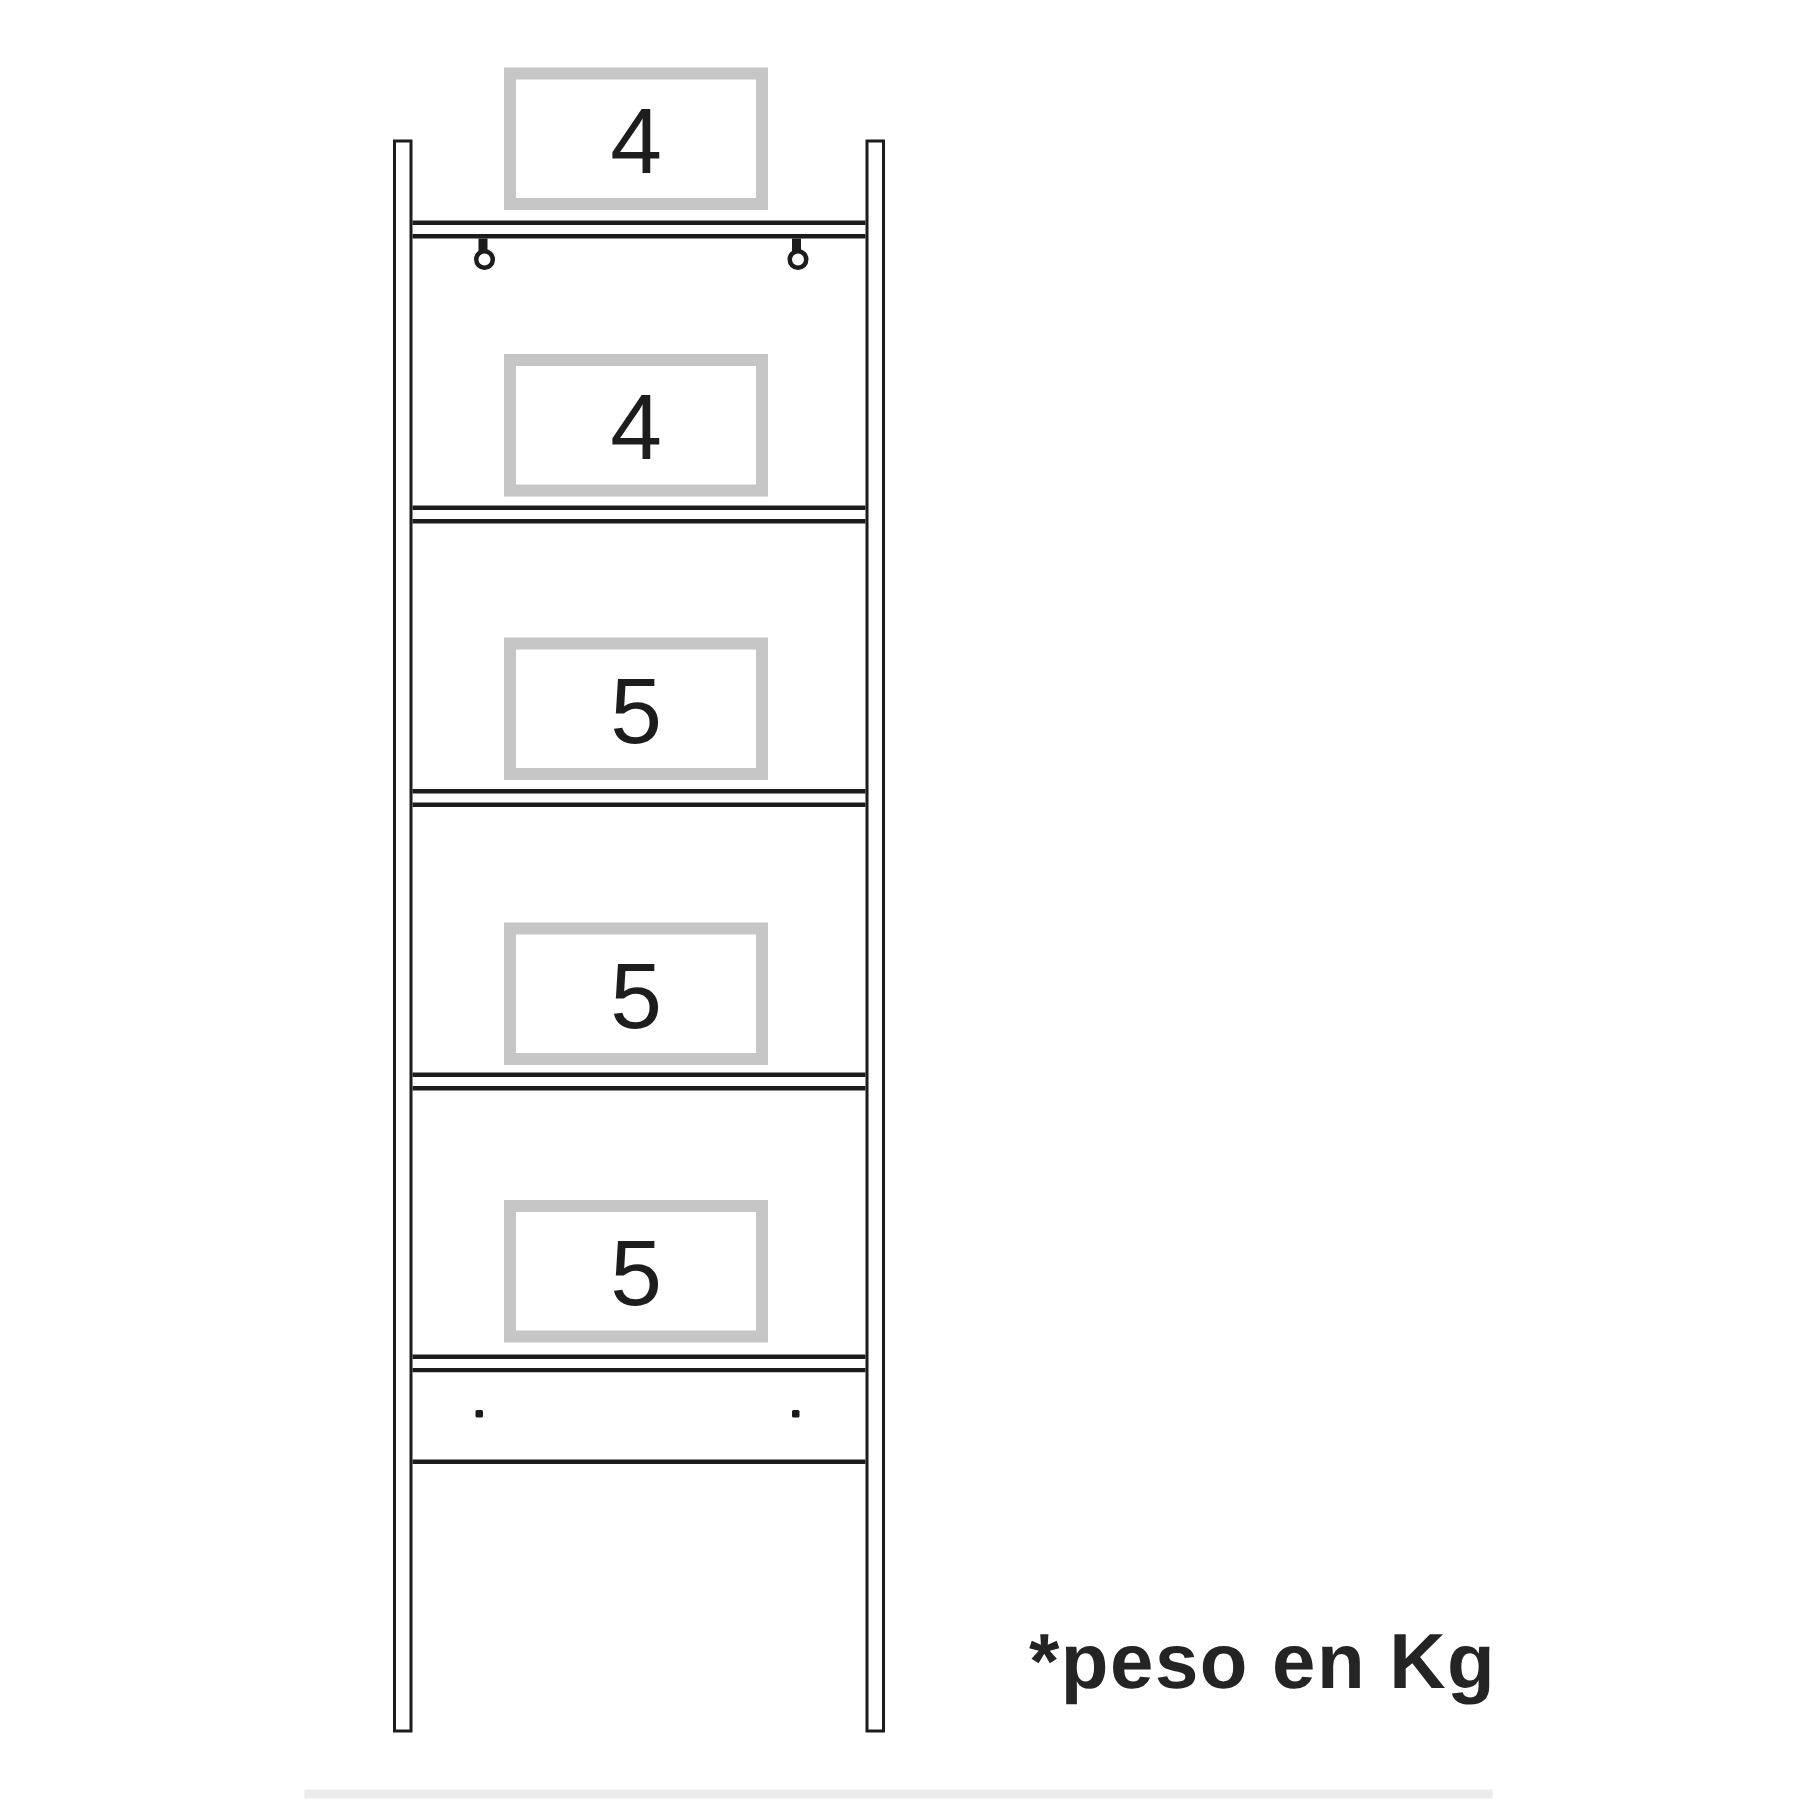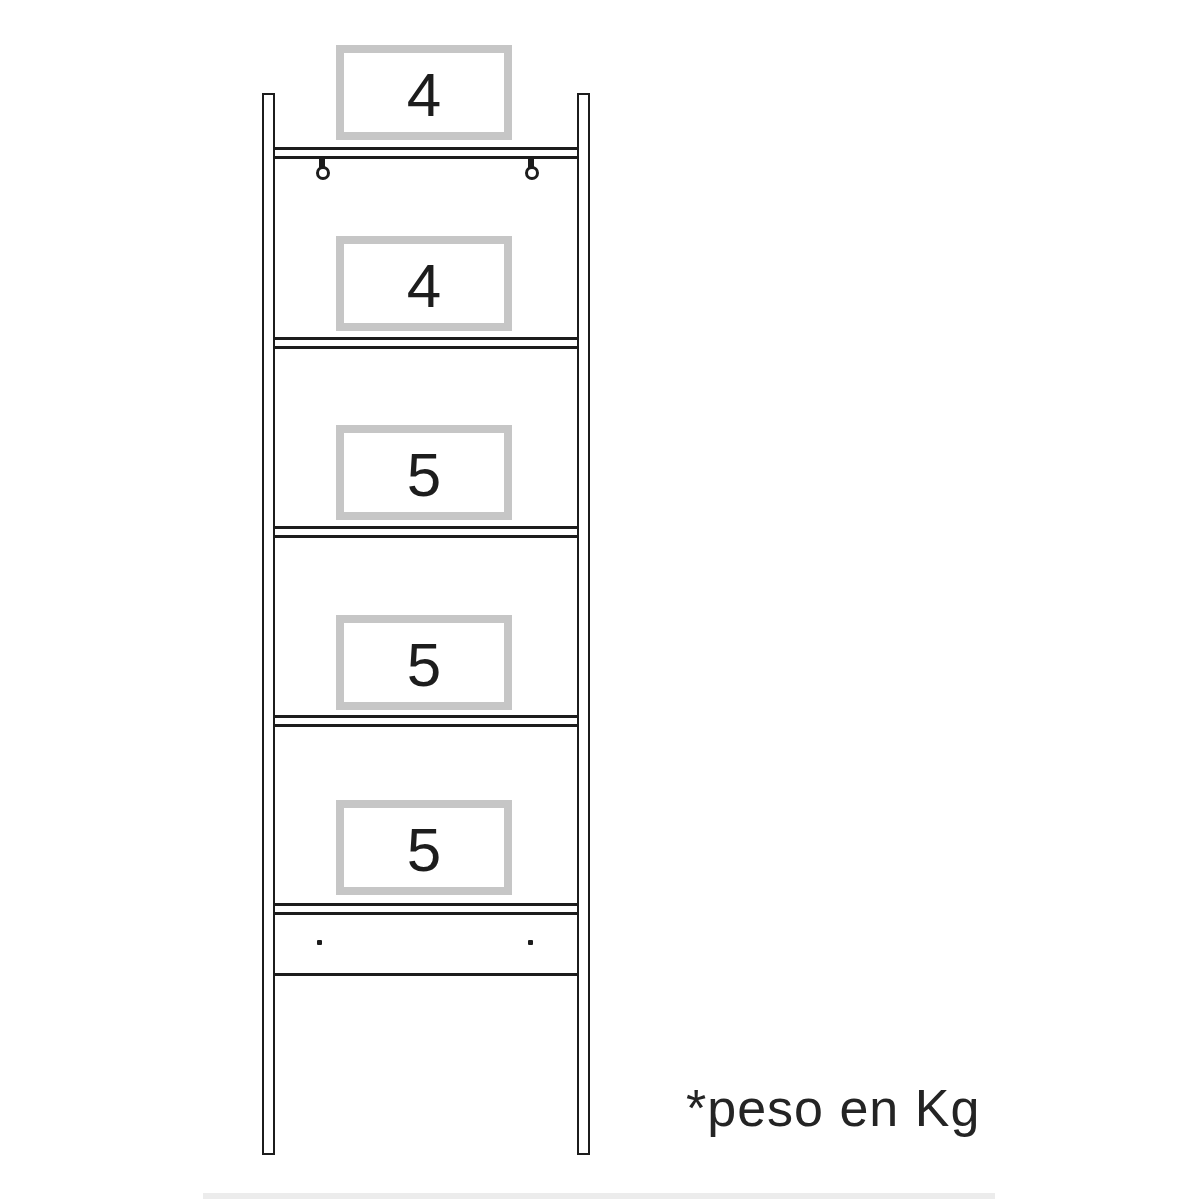--- a/index.html
+++ b/index.html
@@ -130,20 +130,21 @@
   
   .footnote {
     position: absolute;
     left: 686px;
     top: 1078px;
     font-size: 52px;
     letter-spacing: 1px;
     color: #242424;
     white-space: nowrap;
     z-index: 3;
+    font-weight: bold;
   }
 
   
   .bottom-edge {
     position: absolute;
     left: 203px;
     top: 1193px;
     width: 792px;
     height: 6px;
     background: #ececec;

